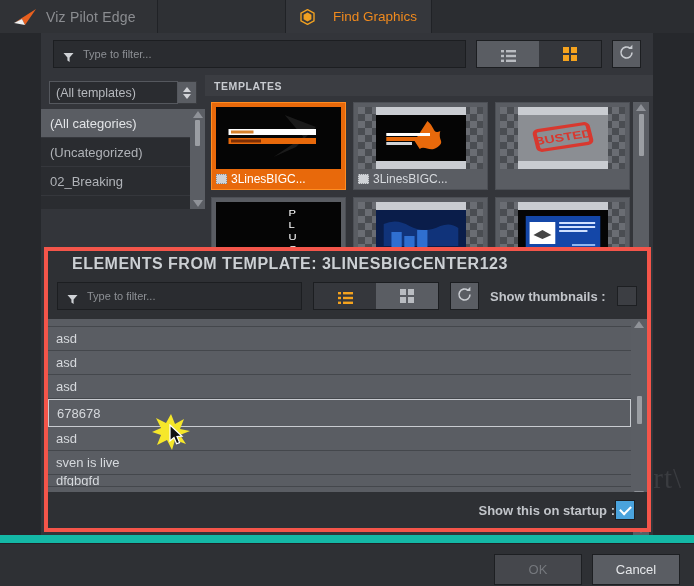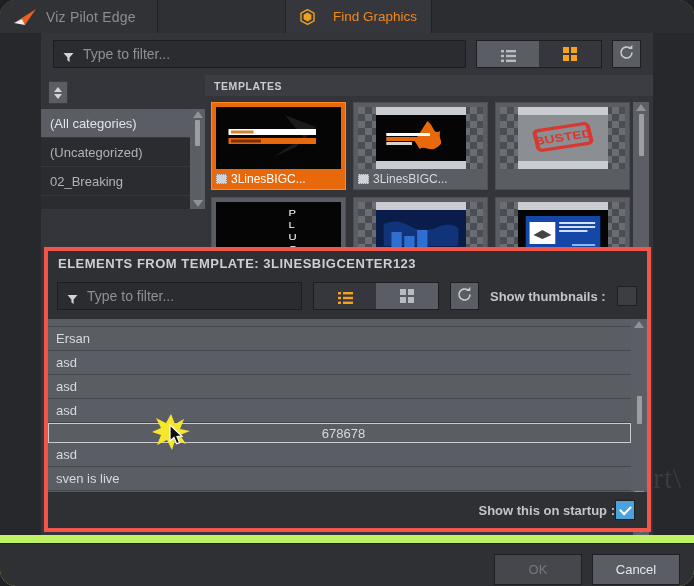--- a/index.html
+++ b/index.html
@@ -5,23 +5,22 @@
   * { box-sizing: border-box; margin:0; padding:0; }
   html, body {
     width: 694px; height: 586px;
     background: #1e2024;
     font-family: "Liberation Sans", sans-serif;
     overflow: hidden;
   }
   #app {
     position: relative;
     width: 694px; height: 586px;
-    background: #bef264;
+    background: #14b8a6;
     overflow: hidden;
-    border-radius: 16px;
   }
 
   
   .titlebar {
     position: absolute; left:0; top:0; width:694px; height:33px;
     background: #2b2d31;
     display: flex; align-items: stretch;
   }
   .brand {
     width: 158px; display: flex; align-items: center; gap: 8px;
@@ -75,21 +74,21 @@
     position:absolute; left:0; top:0; width:612px; height:42px;
     background:#33353a;
     display:flex; align-items:center; padding: 0 12px; gap:10px;
   }
   .filterbox{
     flex:1; height:28px; background:#2a2c30;
     border:1px solid #1c1e21;
     display:flex; align-items:center; gap:9px; padding: 0 9px;
   }
   .funnel { width:11px; height:11px; flex:0 0 auto; }
-  .filter-ph{ color:#8d9095; font-size:14px; }
+  .filter-ph{ color:#8d9095; font-size:11px; }
   .vtoggle{
     display:flex; height:28px; border:1px solid #1c1e21;
   }
   .vbtn{
     width:62px; display:flex; align-items:center; justify-content:center;
   }
   .vbtn.off{ background:#5a5d63; }
   .vbtn.on{ background:#35373c; }
   .refresh{
     width:29px; height:28px; background:#5a5d63; border:1px solid #1c1e21;
@@ -176,22 +175,22 @@
     background-color:#6a6d73;
   }
   .inner-img{ position:absolute; left:14%; right:14%; top:0; bottom:0; }
 
   
   .dialog{
     position:absolute; left:44px; top:247px; width:607px; height:285px;
     border:4px solid #f4554a; background:#2e3034;
   }
   .dlg-title{
-    height:25px; color:#ccd0d4; font-size:13px; font-weight:bold;
-    letter-spacing:.5px; display:flex; align-items:center; padding-left:10px;
+    height:25px; color:#ccd0d4; font-size:16px; font-weight:bold;
+    letter-spacing:.5px; display:flex; align-items:center; padding-left:24px;
   }
   .dlg-toolrow{
     height:40px; display:flex; align-items:center; padding:0 9px; gap:11px;
   }
   .dlg-filter{
     width:245px; height:28px; background:#2a2c30; border:1px solid #1c1e21;
     display:flex; align-items:center; gap:9px; padding:0 9px;
   }
   .dlg-thumbs-lbl{ color:#c2c5ca; font-size:13px;font-weight:bold; }
   .chk{
@@ -207,21 +206,21 @@
     position:absolute; left:0; right:0; top:68px; height:181px; display:flex;
     background:#5a5d63;
   }
   .dlg-rows{ flex:1; }
   .drow{
     height:24px; display:flex; align-items:center; padding-left:8px;
     color:#d6d9dd; font-size:13px; border-bottom:1px solid #44474c;
   }
   .drow.first{ height:8px; border-bottom:1px solid #44474c; }
   .drow.sel{
-    background:#5a5d63; border:1px solid #c9ccd1; height:20px;justify-content:center;
+    background:#5a5d63; border:1px solid #c9ccd1; height:28px;
   }
   .drow.clip{ overflow:hidden; }
 
   .dlg-footer{
     position:absolute; left:0; right:0; bottom:0; height:36px;
     background:#2e3034; display:flex; align-items:center;
     justify-content:flex-end; padding-right:12px; gap:0;
   }
 
   
@@ -315,20 +314,21 @@
             <path d="M14.4 0.8 L14.4 5.0 L10.2 5.0 Z" fill="#c9ccd1"></path>
           </svg>
         </span>
       </div>
     </div>
 
     <div class="body">
 
       <div class="leftcol">
         <div class="concept-wrap">
+          <div class="concept-sel">(All templates)</div>
           <div class="spinner">
             <span class="tri-u"></span>
             <span class="tri-d"></span>
           </div>
         </div>
         <div class="tagslist">
           <div class="tagitems">
             <div class="tagrow sel">
                 <span>(All categories)</span>
               </div>
@@ -510,23 +510,20 @@
         </span>
       </div>
       <span class="dlg-thumbs-lbl">Show thumbnails :</span>
       <span class="chk"></span>
     </div>
 
     <div class="dlg-list">
       <div class="dlg-rows">
         <div class="drow first"></div>
         <div class="drow">
-            <span>Ersan</span>
-          </div>
-        <div class="drow">
             <span>asd</span>
           </div>
         <div class="drow">
             <span>asd</span>
           </div>
         <div class="drow">
             <span>asd</span>
           </div>
         <div class="drow sel">
             <span>678678</span>

